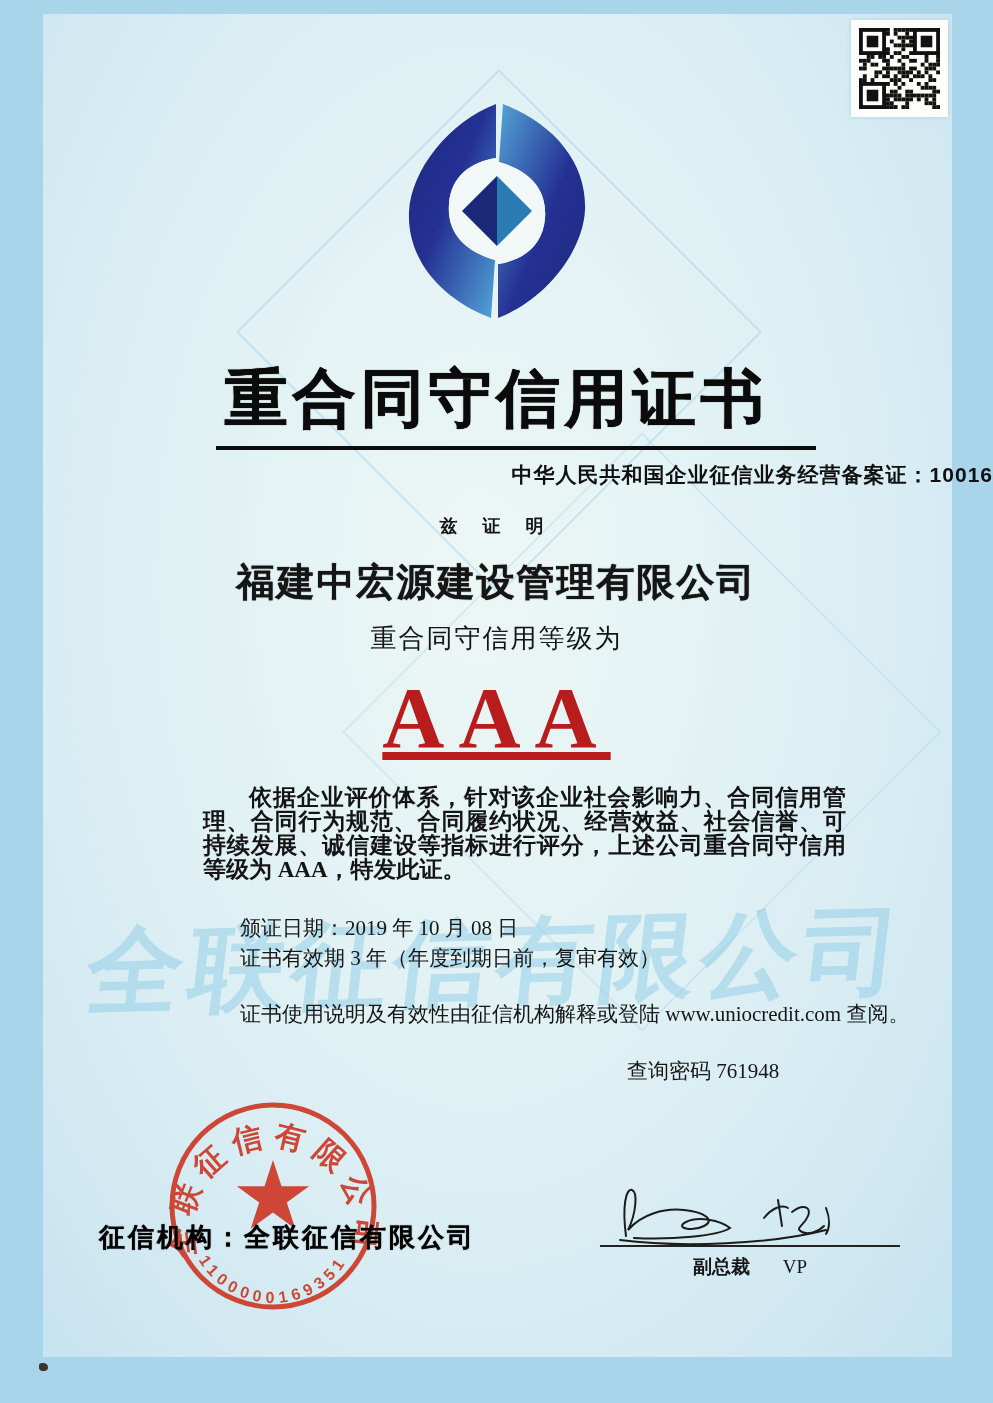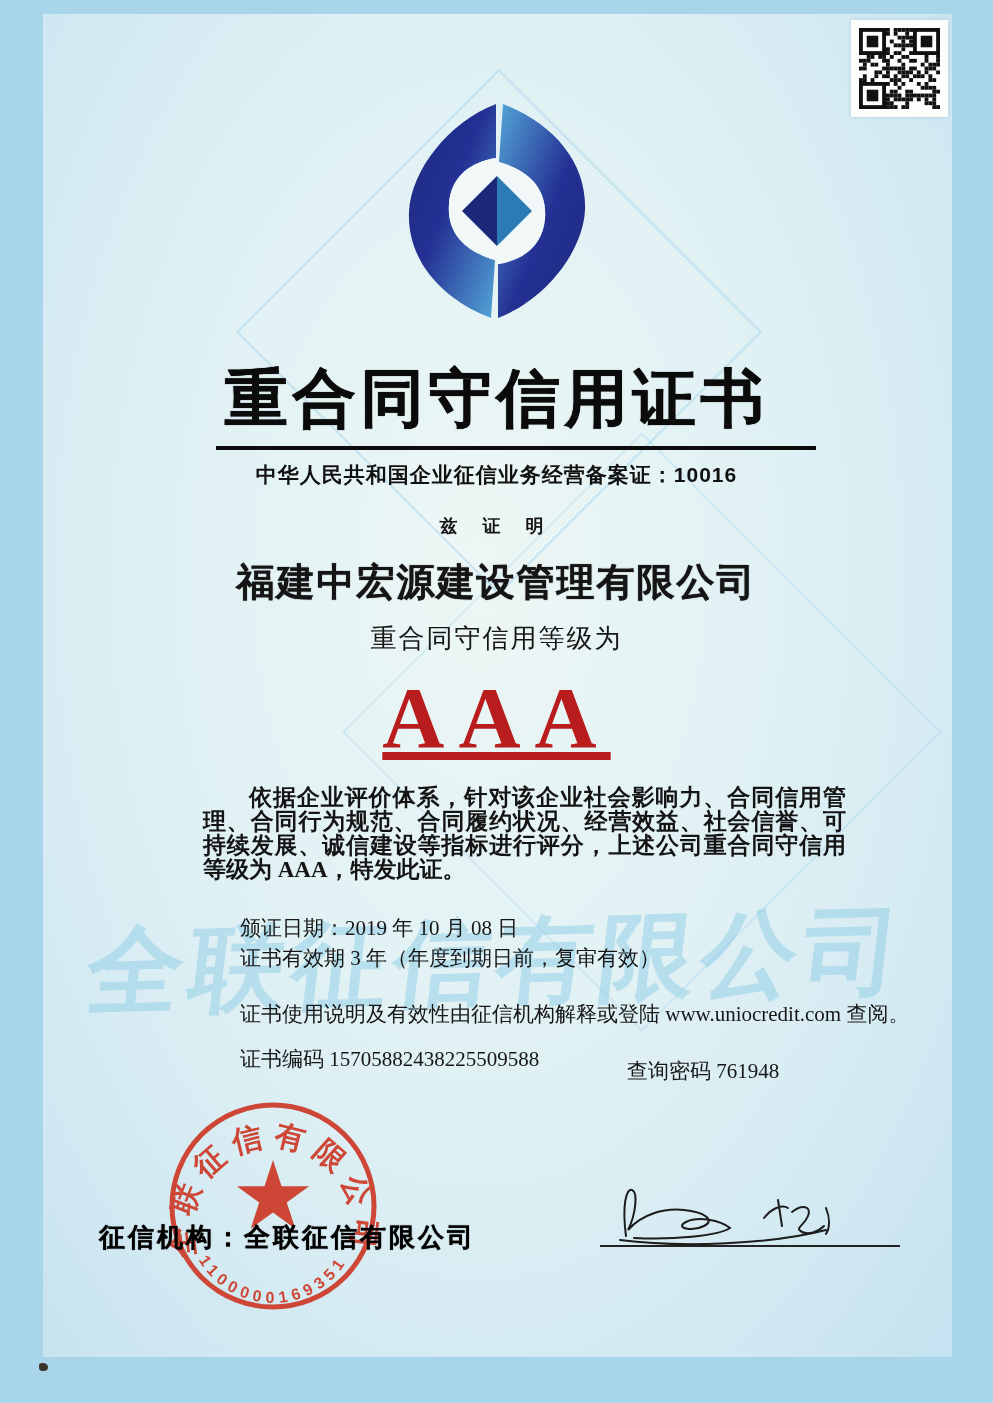--- a/index.html
+++ b/index.html
@@ -35,21 +35,21 @@
   
   .title{
     top:356px;font-family:Liberation Mono, monospace;
     font-size:63px;font-weight:900;letter-spacing:5px;color:#0b0b0b;
     text-shadow:0 0 1px #0b0b0b, 0.6px 0 0 #0b0b0b;
     white-space:nowrap;
   }
   .rule{top:446px;left:216px;width:600px;height:4px;background:#0c0c0c;}
   .registration{
     top:461px;font-family:"Liberation Sans", sans-serif;
-    font-size:21px;font-weight:bold;letter-spacing:1px;color:#101010;
+    font-size:21px;font-weight:bold;letter-spacing:1px;color:#101010;text-align:right;
   }
   .certify{top:514px;font-size:18px;font-weight:bold;letter-spacing:10px;font-family:"Liberation Sans",sans-serif;}
   .company{top:557px;font-size:38px;font-weight:bold;letter-spacing:2px;font-family:"Liberation Serif",serif;
     text-shadow:0 0 1px #111;}
   .grade-label{top:621px;font-size:26px;font-weight:normal;letter-spacing:2px;font-family:"Liberation Sans",sans-serif;}
   .grade{top:668px;font-size:86px;font-weight:bold;letter-spacing:14px;font-family:"Liberation Serif",serif;color:#b91c1c;text-decoration:underline;}
   .paragraph{
     top:786px;left:203px;width:643px;
     font-size:23px;line-height:24px;font-weight:600;
     text-align:justify;text-indent:2em;color:#141414;
@@ -282,25 +282,20 @@
   <div class="abs center certify">兹 证 明</div>
   <div class="abs center company">福建中宏源建设管理有限公司</div>
   <div class="abs center grade-label">重合同守信用等级为</div>
   <div class="abs center grade">AAA</div>
   <div class="abs paragraph">依据企业评价体系，针对该企业社会影响力、合同信用管理、合同行为规范、合同履约状况、经营效益、社会信誉、可持续发展、诚信建设等指标进行评分，上述公司重合同守信用等级为 AAA，特发此证。</div>
 
   <div class="abs meta issue-date">颁证日期：2019 年 10 月 08 日</div>
   <div class="abs meta validity">证书有效期 3 年（年度到期日前，复审有效）</div>
   <div class="abs meta usage">证书使用说明及有效性由征信机构解释或登陆 www.uniocredit.com 查阅。</div>
 
-  <div class="abs meta certrow">
-    <span>证书编码</span>
-    <span> </span>
-    <span>15705882438225509588</span>
-  </div>
   <div class="abs meta querycode">
     <span>查询密码</span>
     <span> </span>
     <span>761948</span>
   </div>
 
   <div class="stamp">
     <svg width="216" height="218" viewBox="0 0 216 218">
       <circle cx="108" cy="108" r="101" fill="none" stroke="#cd3a28" stroke-width="5"></circle>
       <path d="M108,62 L130.3,130.7 L71.9,88.3 L144.1,88.3 L85.7,130.7 Z" fill="#cd3a28"></path>
@@ -322,15 +317,19 @@
   <div class="sig">
     <svg width="260" height="68" viewBox="0 0 260 68">
       <g fill="none" stroke="#1c1c1c" stroke-width="2" stroke-linecap="round">
         <path d="M14,58 C 10,28 14,10 20,12 C 26,14 24,36 16,52 C 30,36 52,30 72,32 C 92,34 104,42 92,48 C 80,54 62,50 74,44 C 86,38 108,42 118,50 C 106,58 60,62 22,60"></path>
         <path d="M8,62 C 70,70 160,66 214,52"></path>
         <path d="M152,40 C 160,30 170,26 176,30 M166,22 L 170,48 M180,34 C 190,26 200,28 196,38 C 192,48 182,50 190,54 C 196,57 206,54 212,48 M214,30 C 218,40 218,50 214,56"></path>
       </g>
     </svg>
   </div>
   <div class="sig-line"></div>
+  <div class="signer">
+    <span>副总裁</span>
+    <span class="en">VP</span>
+  </div>
 
   <div class="speck"></div>
 </div>
 
 </body></html>

